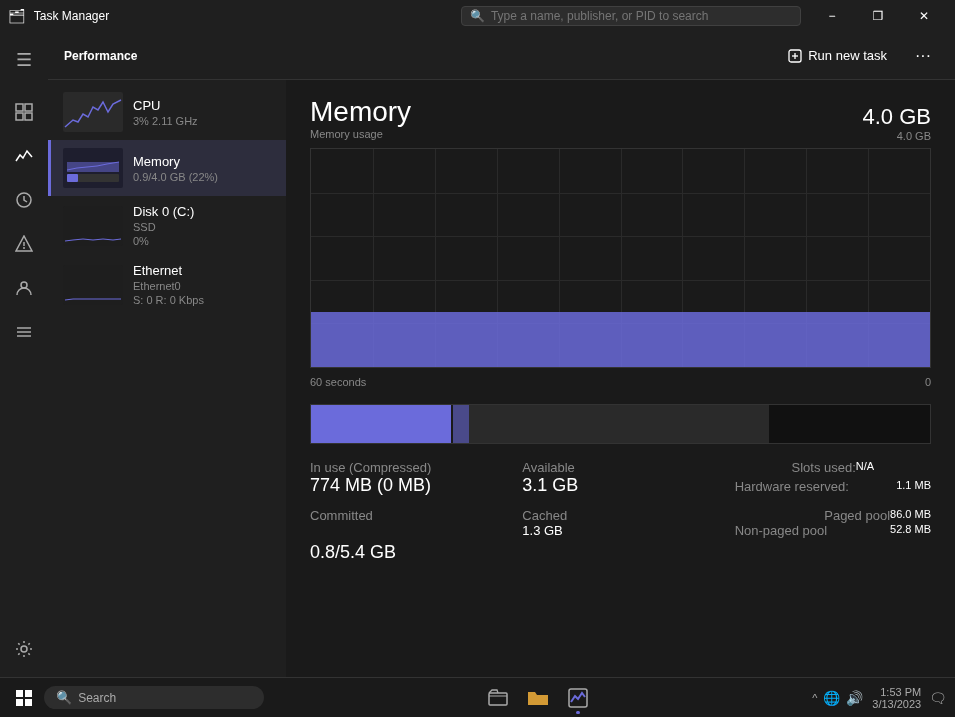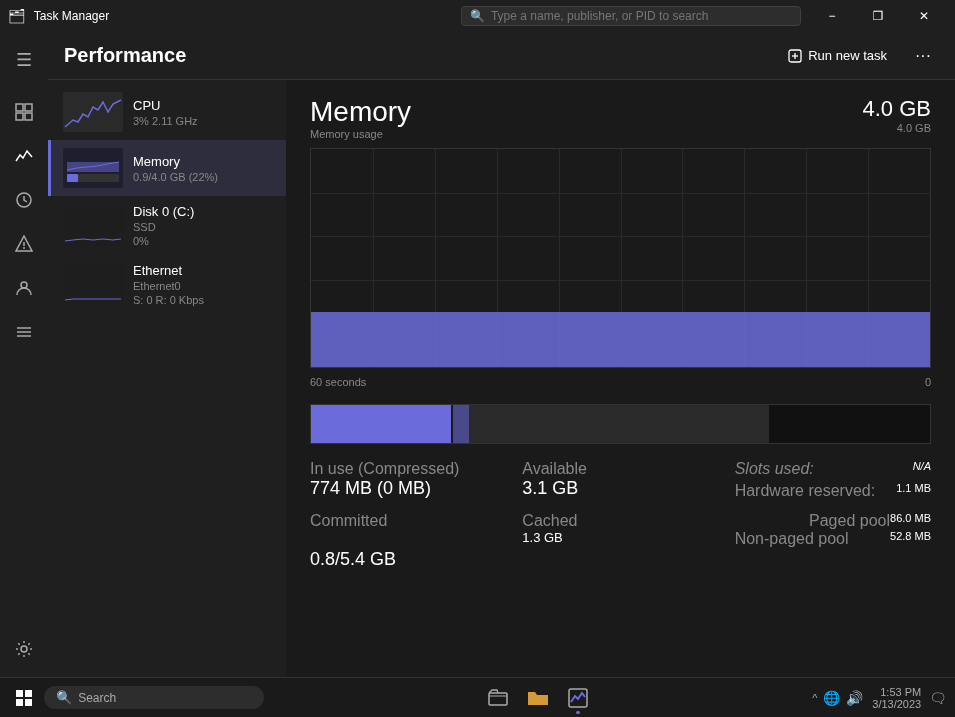--- a/index.html
+++ b/index.html
@@ -80,21 +80,21 @@
       display: flex;
       align-items: center;
       padding: 0 16px;
       border-bottom: 1px solid #333;
       position: absolute;
       top: 32px;
       left: 48px;
       right: 0;
     }
     .header-title {
-      font-size: 20px;
+      font-size: 12px;
       font-weight: 600;
       flex: 1;
     }
     .header-actions {
       display: flex;
       align-items: center;
       gap: 12px;
     }
     .run-new-task-btn {
       display: flex;
@@ -273,21 +273,21 @@
     }
     .comp-standby {
       width: 300px;
       background: #2a2a2a;
     }
     .comp-free {
       flex: 1;
       background: #111;
     }
     .stat-label {
-      font-size: 16px;
+      font-size: 13px;
       color: #888;
     }
     .stat-value {
       font-size: 20px;
       font-weight: 300;
       color: #ffffff;
     }
     .stat-row-value {
       font-size: 11px;
       color: #ffffff;
@@ -531,21 +531,21 @@
 
   </div>
 
   <div class="detail-panel">
 
     <div class="detail-header">
       <div>
         <div class="detail-title">Memory</div>
         <div class="detail-subtitle">Memory usage</div>
       </div>
-      <div style="text-align:right;">
+      <div style="text-align:right;margin-top:8px;">
         <div class="detail-size">4.0 GB</div>
         <div class="detail-size-label">4.0 GB</div>
       </div>
     </div>
 
     <div class="graph-container">
       <div class="graph-bg">
 
         <div class="grid-line-h" style="top:20%;"></div>
         <div class="grid-line-h" style="top:40%;"></div>
@@ -582,21 +582,21 @@
     <div style="display:grid;grid-template-columns:1fr 1fr 1fr;gap:8px 16px;margin-top:4px;">
       <div>
         <div class="stat-label">In use (Compressed)</div>
         <div class="stat-value" style="font-size:18px;">774 MB (0 MB)</div>
       </div>
       <div>
         <div class="stat-label">Available</div>
         <div class="stat-value" style="font-size:18px;">3.1 GB</div>
       </div>
       <div>
-        <div style="display:flex;justify-content:space-between;font-style:italic;">
+        <div style="display:flex;justify-content:center;">
           <span class="stat-label">Slots used:</span>
           <span class="stat-row-value">N/A</span>
         </div>
         <div style="display:flex;justify-content:space-between;margin-top:4px;">
           <span class="stat-label">Hardware reserved:</span>
           <span class="stat-row-value">1.1 MB</span>
         </div>
       </div>
     </div>
 

